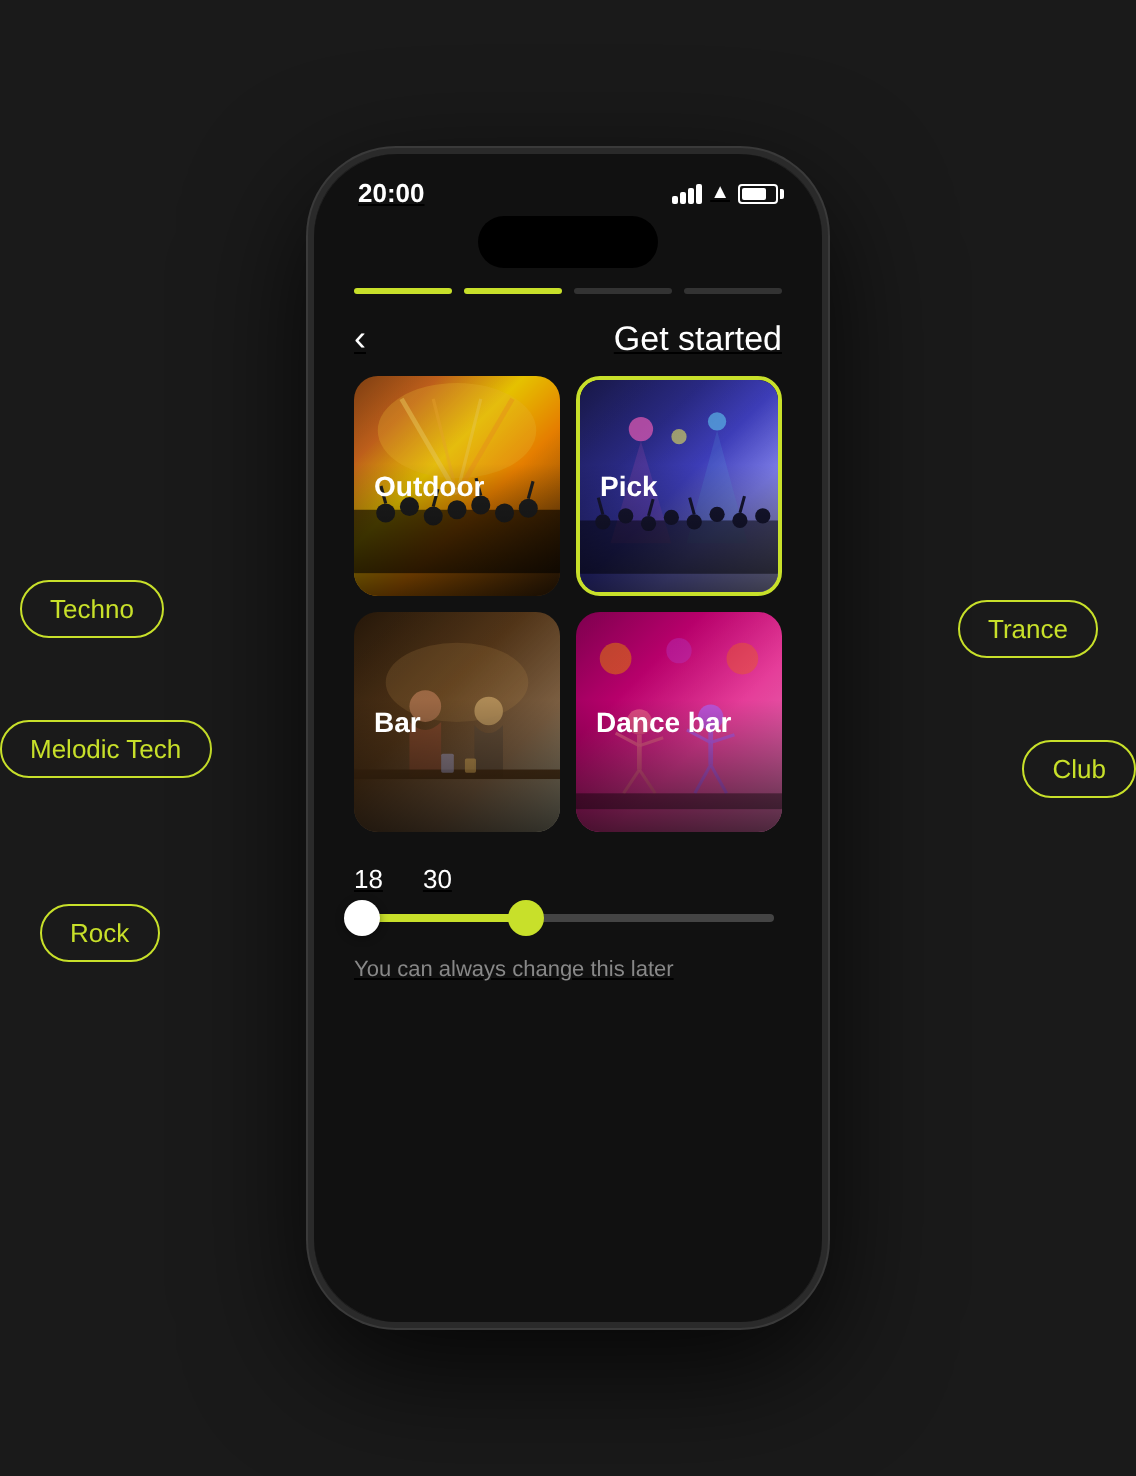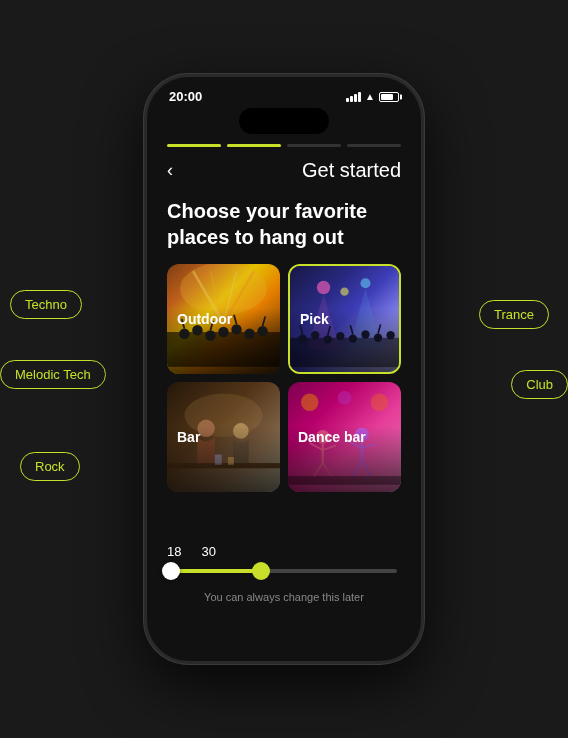--- a/index.html
+++ b/index.html
@@ -24,23 +24,24 @@
       padding: 6px 14px;
       color: #c8e02a;
       font-size: 13px;
       font-weight: 500;
       background: transparent;
       white-space: nowrap;
     }
 
     .phone-wrapper {
       position: relative;
-      width: 280px;
+      width: 260px;
       height: 590px;
       margin: 0 auto;
+      text-decoration: underline;
     }
 
     .phone-body {
       width: 100%;
       height: 100%;
       background: #111111;
       border-radius: 44px;
       border: 3px solid #2a2a2a;
       box-shadow: 0 0 0 1px #3a3a3a, inset 0 0 0 1px #222, 0 20px 60px rgba(0,0,0,0.8);
       overflow: hidden;
@@ -185,21 +186,21 @@
       padding: 4px 20px 8px;
       flex-shrink: 0;
     }
     .back-btn {
       color: white;
       font-size: 18px;
       cursor: pointer;
     }
     .get-started-text {
       color: white;
-      font-size: 20px;
+      font-size: 17px;
       font-weight: 500;
     }
 
     
     .title-section {
       padding: 8px 20px 14px;
       flex-shrink: 0;
     }
     .title-text {
       color: white;
@@ -269,21 +270,20 @@
     }
     .age-values {
       display: flex;
       gap: 20px;
       margin-bottom: 10px;
     }
     .age-value {
       color: white;
       font-size: 13px;
       font-weight: 500;
-      margin-top: 36px;
     }
 
     
     .slider-track {
       position: relative;
       height: 4px;
       background: #444;
       border-radius: 2px;
       margin: 0 4px;
     }
@@ -316,22 +316,21 @@
       width: 18px;
       height: 18px;
       background: #c8e02a;
       border-radius: 50%;
       cursor: pointer;
     }
 
     .change-later-text {
       color: #888;
       font-size: 11px;
-      padding: 12px 38px 6px;
-      text-align: center;
+      padding: 12px 20px 6px;
     }
 
     
     .outdoor-bg {
       background: linear-gradient(135deg, #8B4513 0%, #D2691E 20%, #FFD700 40%, #FF8C00 60%, #4a2a0a 100%);
     }
     .club-bg {
       background: linear-gradient(135deg, #1a1a4e 0%, #2d2d8f 30%, #4444cc 50%, #8888ff 70%, #ccccff 100%);
     }
     .dancebar-bg {
@@ -381,26 +380,20 @@
         <div class="progress-dot active"></div>
         <div class="progress-dot"></div>
         <div class="progress-dot"></div>
       </div>
 
       <div class="header">
         <span class="back-btn">‹</span>
         <span class="get-started-text">Get started</span>
       </div>
 
-      <div class="title-section">
-        <div class="title-text">
-          <span>Choose your favorite</span><br>
-          <span>places to hang out</span>
-        </div>
-      </div>
 
       <div class="places-grid">
 
         <div class="place-card">
           <div class="place-card-bg outdoor-bg">
             <svg width="100%" height="100%" viewBox="0 0 130 110">
 
               <ellipse cx="65" cy="20" rx="50" ry="30" fill="rgba(255,200,50,0.3)"></ellipse>
               <line x1="30" y1="0" x2="65" y2="60" stroke="rgba(255,220,100,0.5)" stroke-width="3"></line>
               <line x1="50" y1="0" x2="65" y2="60" stroke="rgba(255,180,50,0.4)" stroke-width="2"></line>

